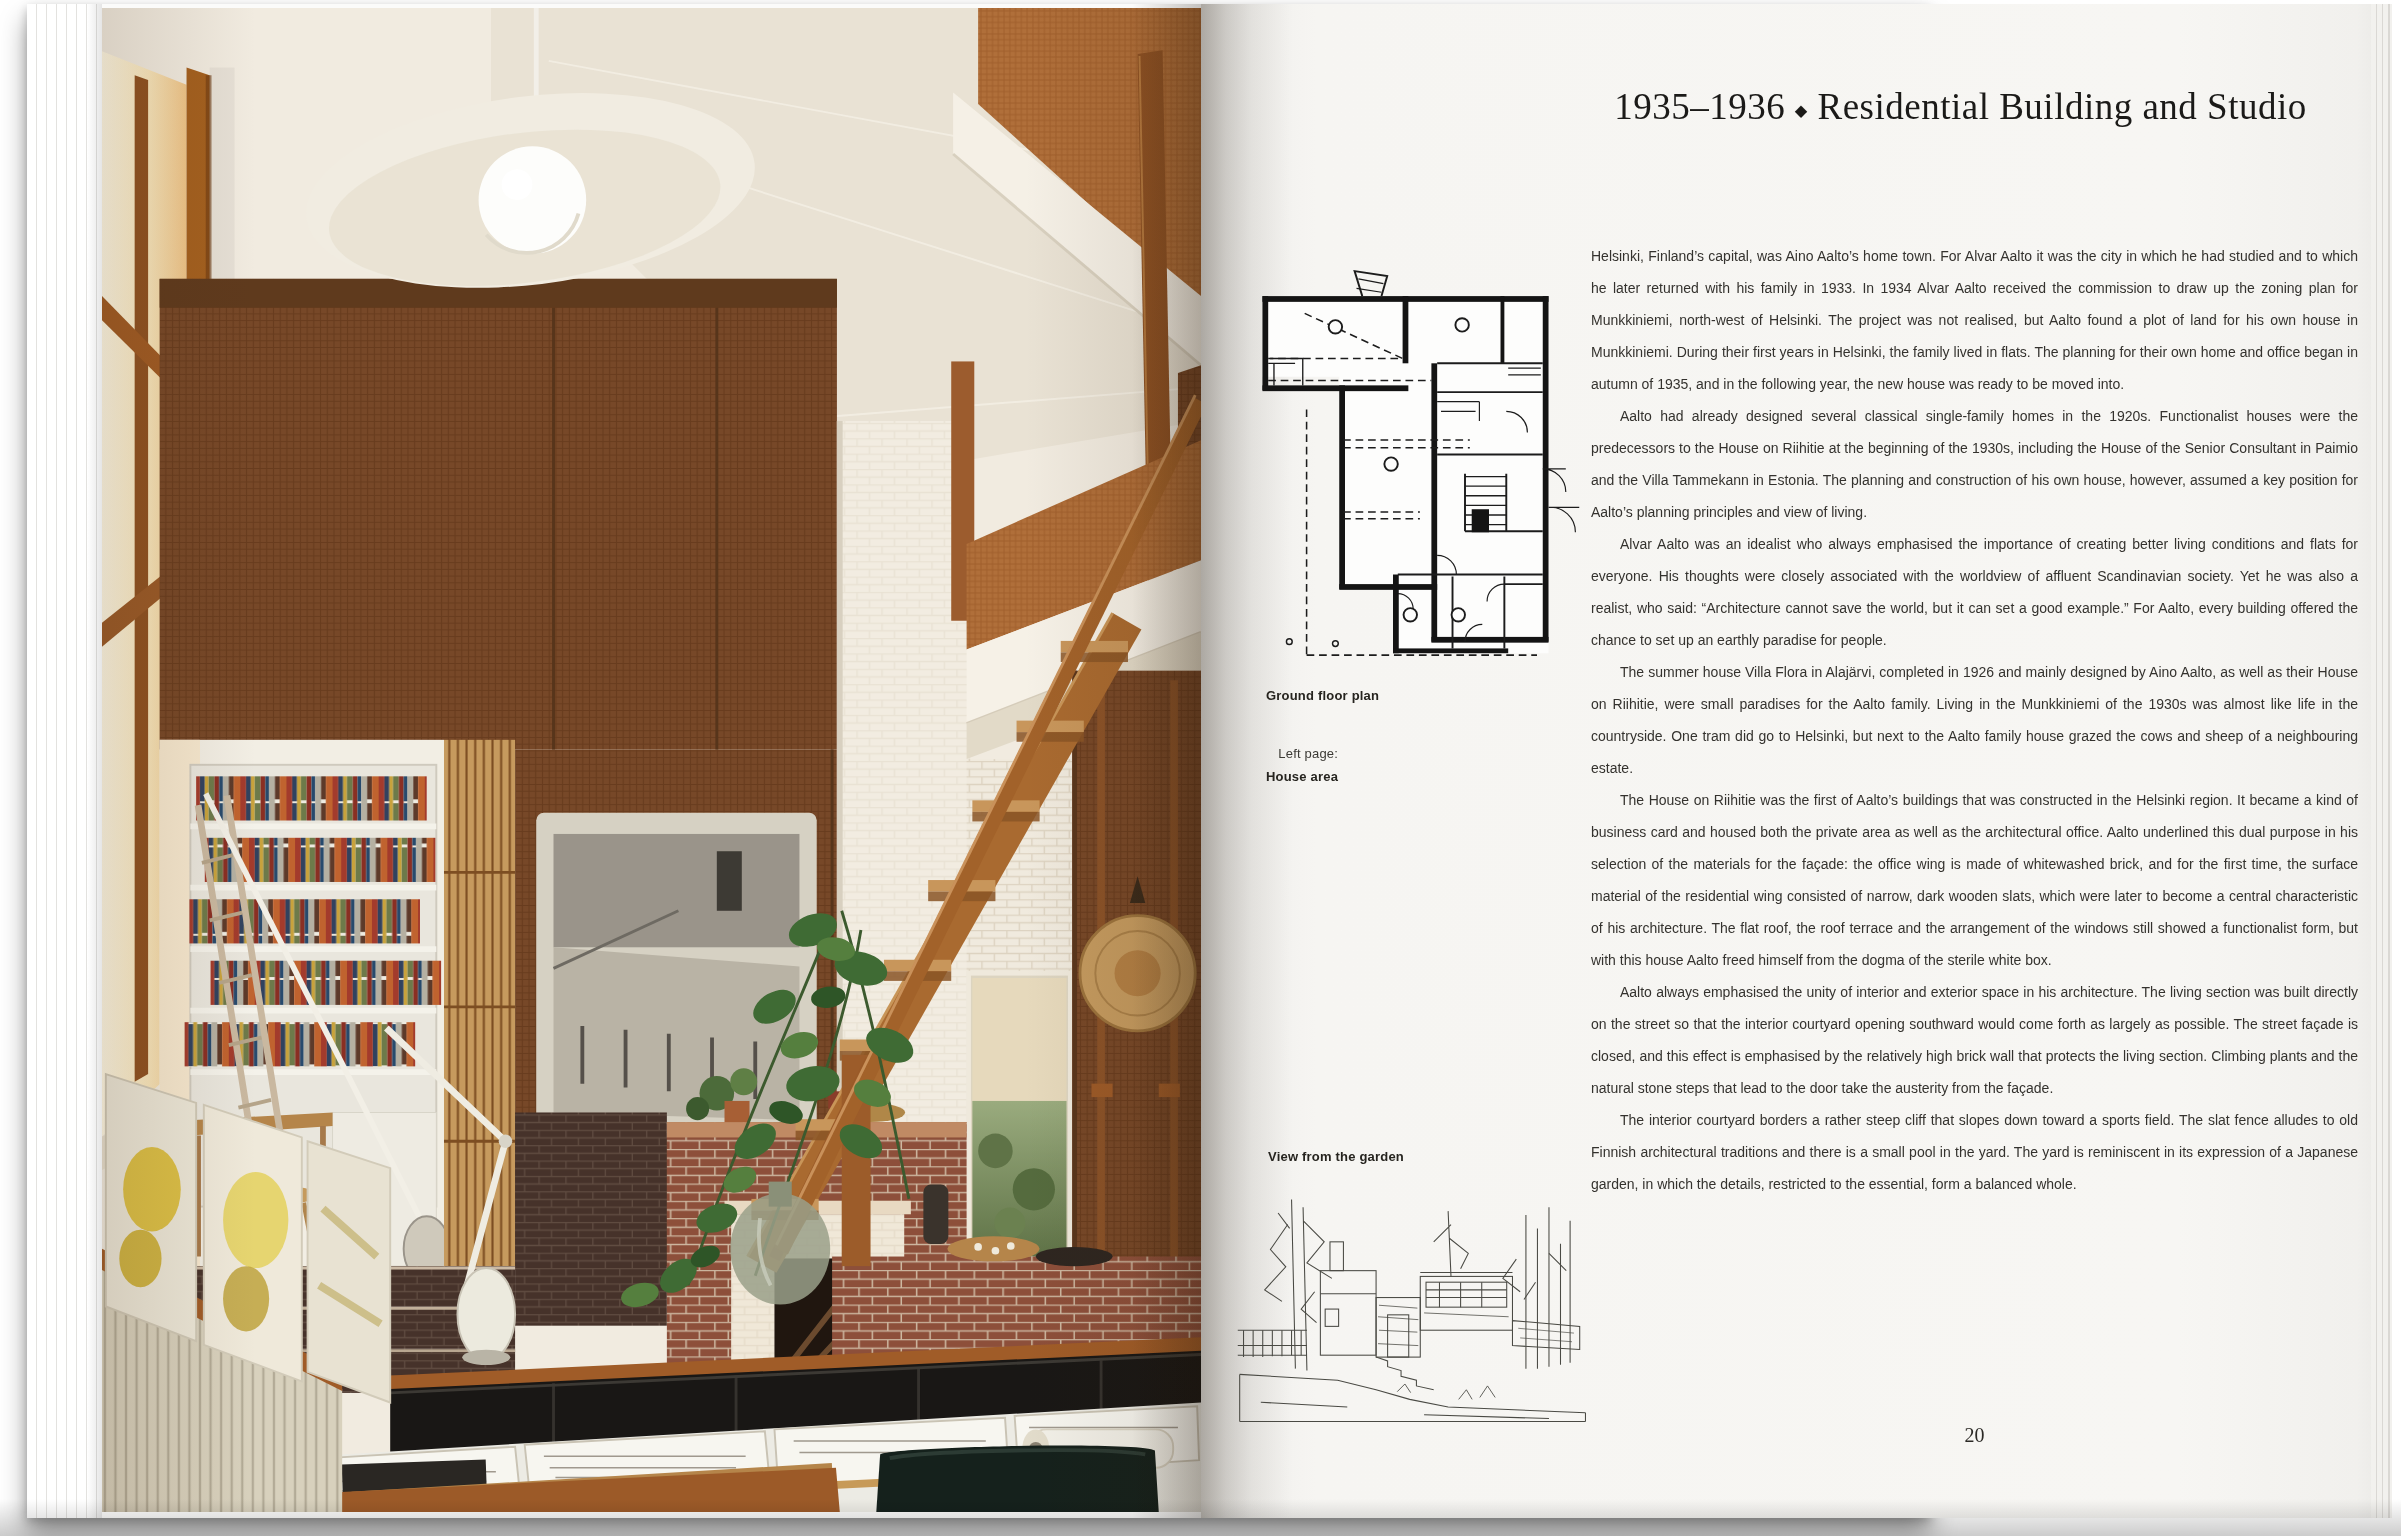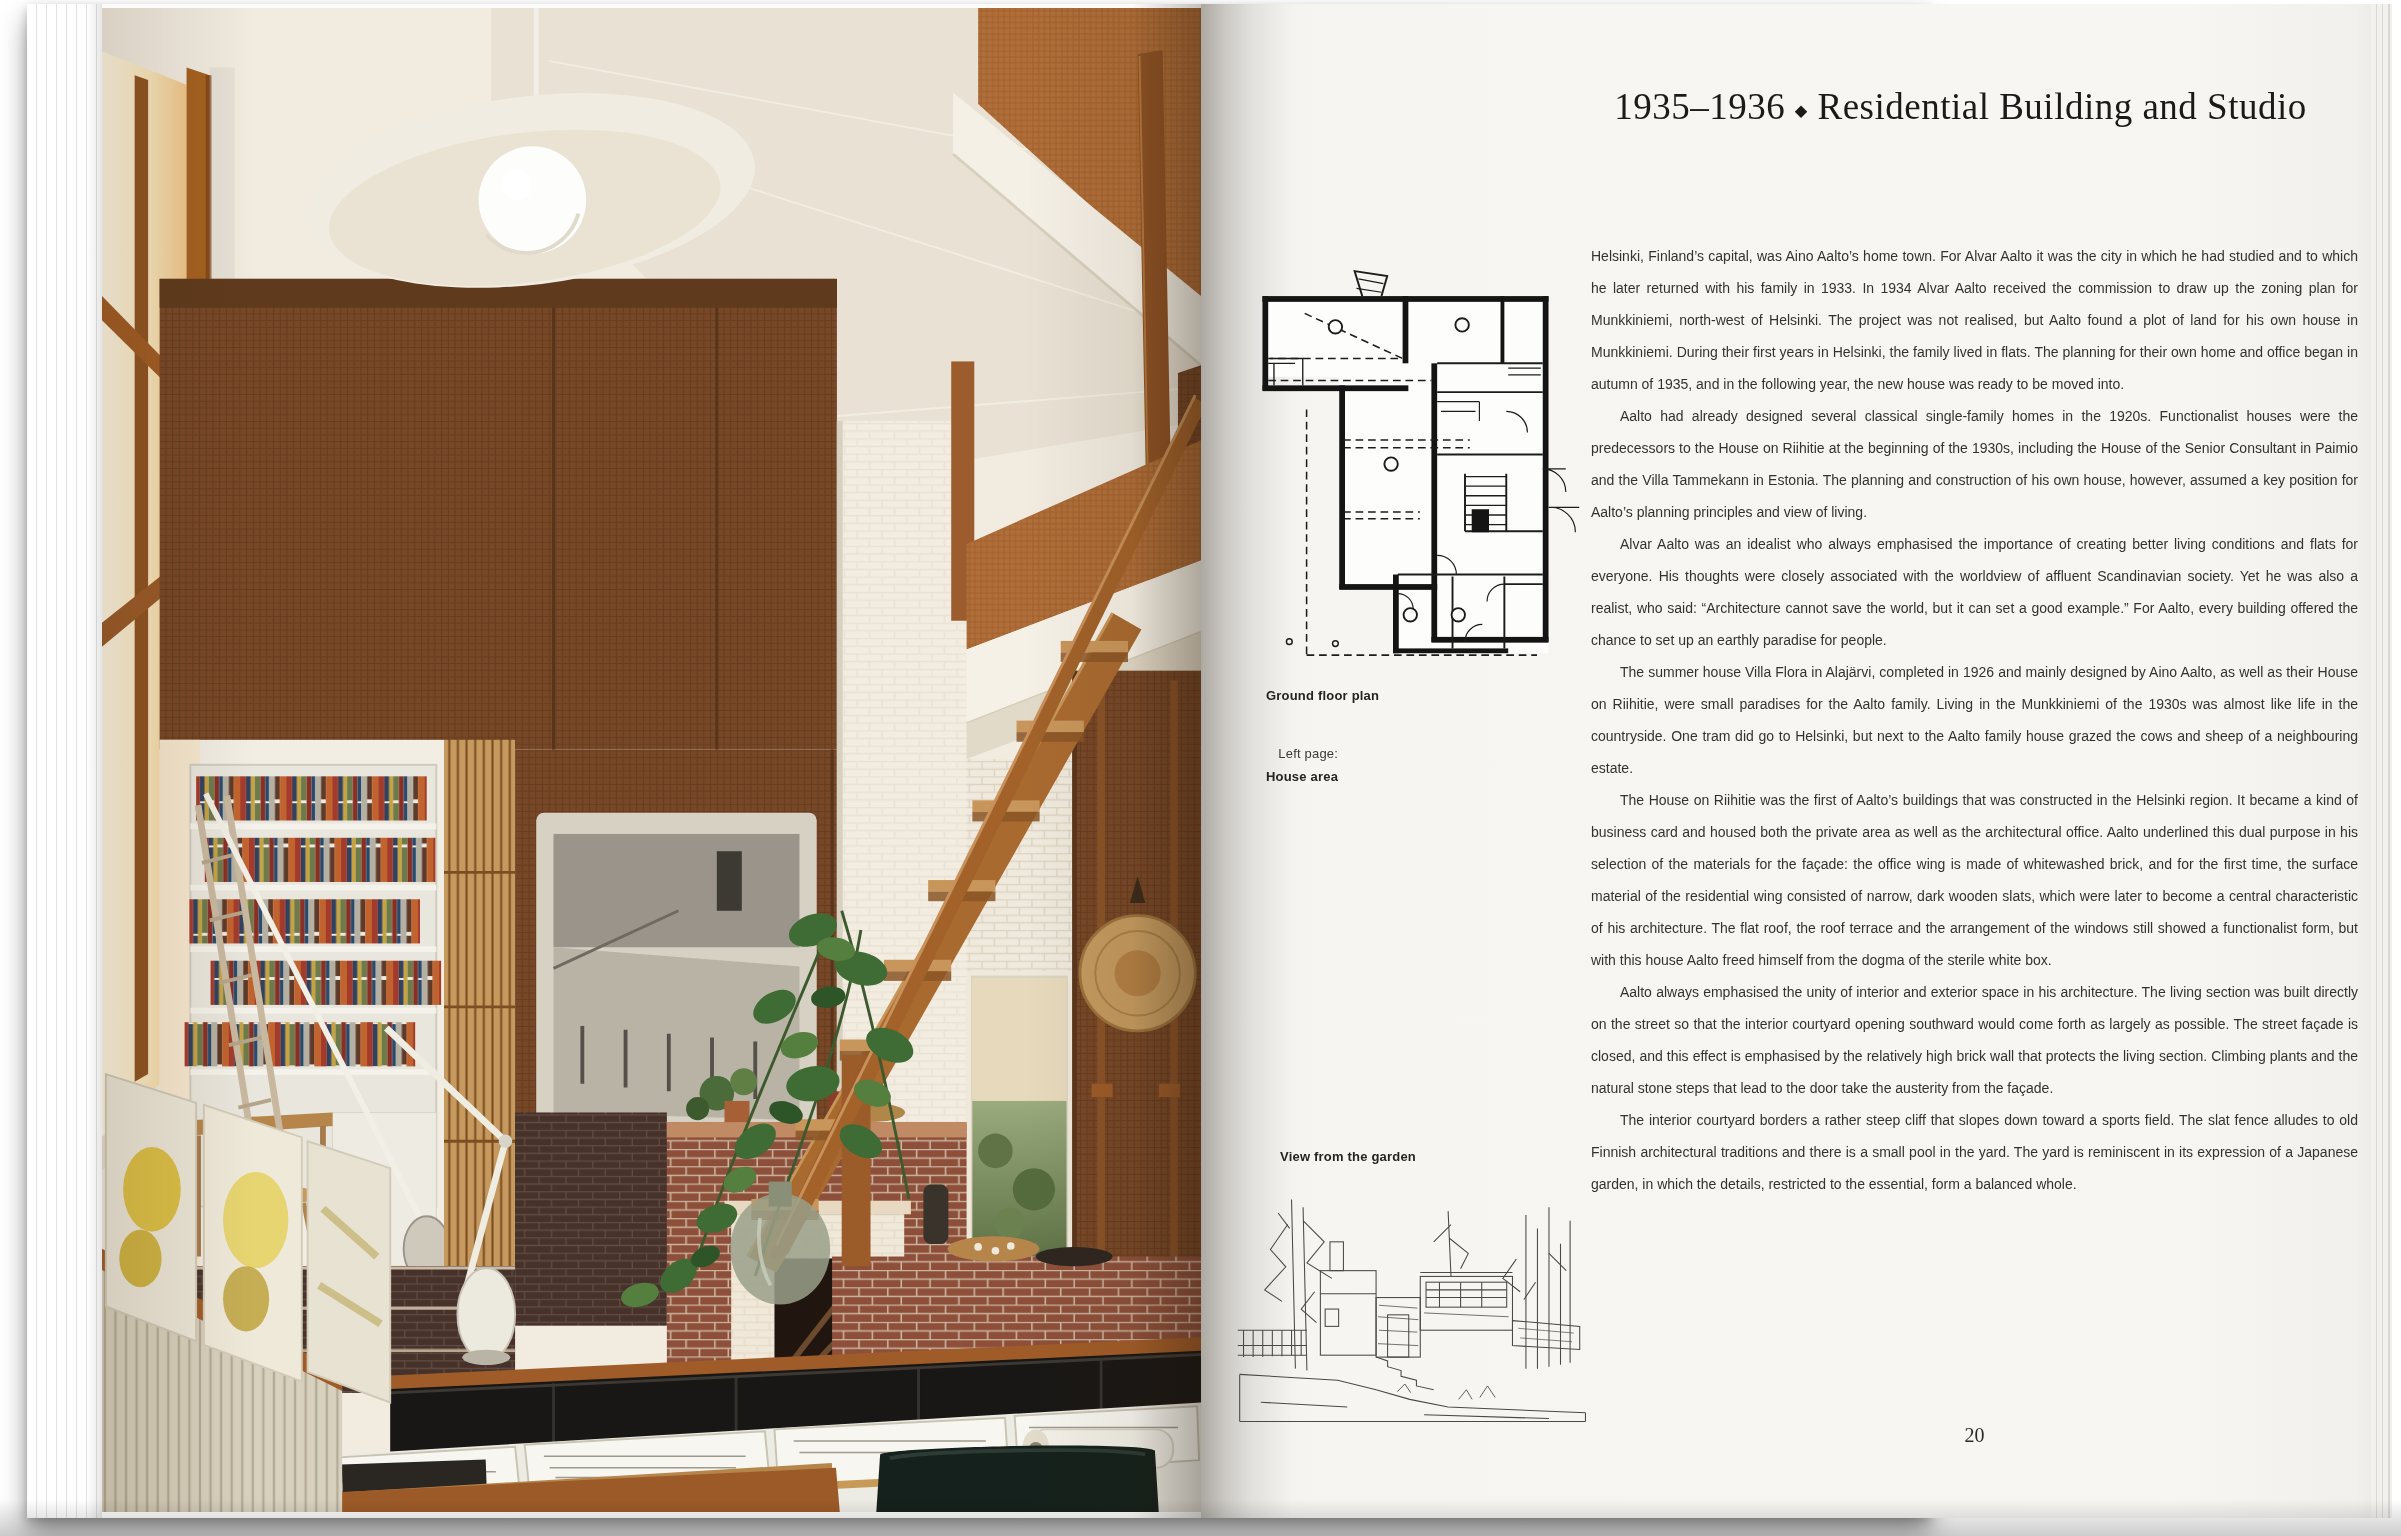--- a/index.html
+++ b/index.html
@@ -454,21 +454,21 @@
         </svg>
       </div>
 
       <div class="caption" style="left:65px;top:680px;">
         <span>Ground floor plan</span>
       </div>
       <div class="caption" style="left:65px;top:738px;">
         <div class="light">Left page:</div>
         <div>House area</div>
       </div>
-      <div class="caption" style="left:79px;top:1141px;">
+      <div class="caption" style="left:67px;top:1141px;">
         <span>View from the garden</span>
       </div>
 
       <div class="figure" style="left:31px;top:1182px;width:365px;height:250px;">
         <svg width="365" height="250" viewBox="0 0 380 260">
           <g fill="none" stroke="#4a4a44" stroke-width="1.1">
 
             <path d="M8,196 L110,202 L150,212 L185,222 L225,230 L368,236"></path>
             <path d="M8,245 H368 M8,196 V245 M368,236 V245"></path>
             <path d="M30,225 L120,230 M200,238 L330,242"></path>

